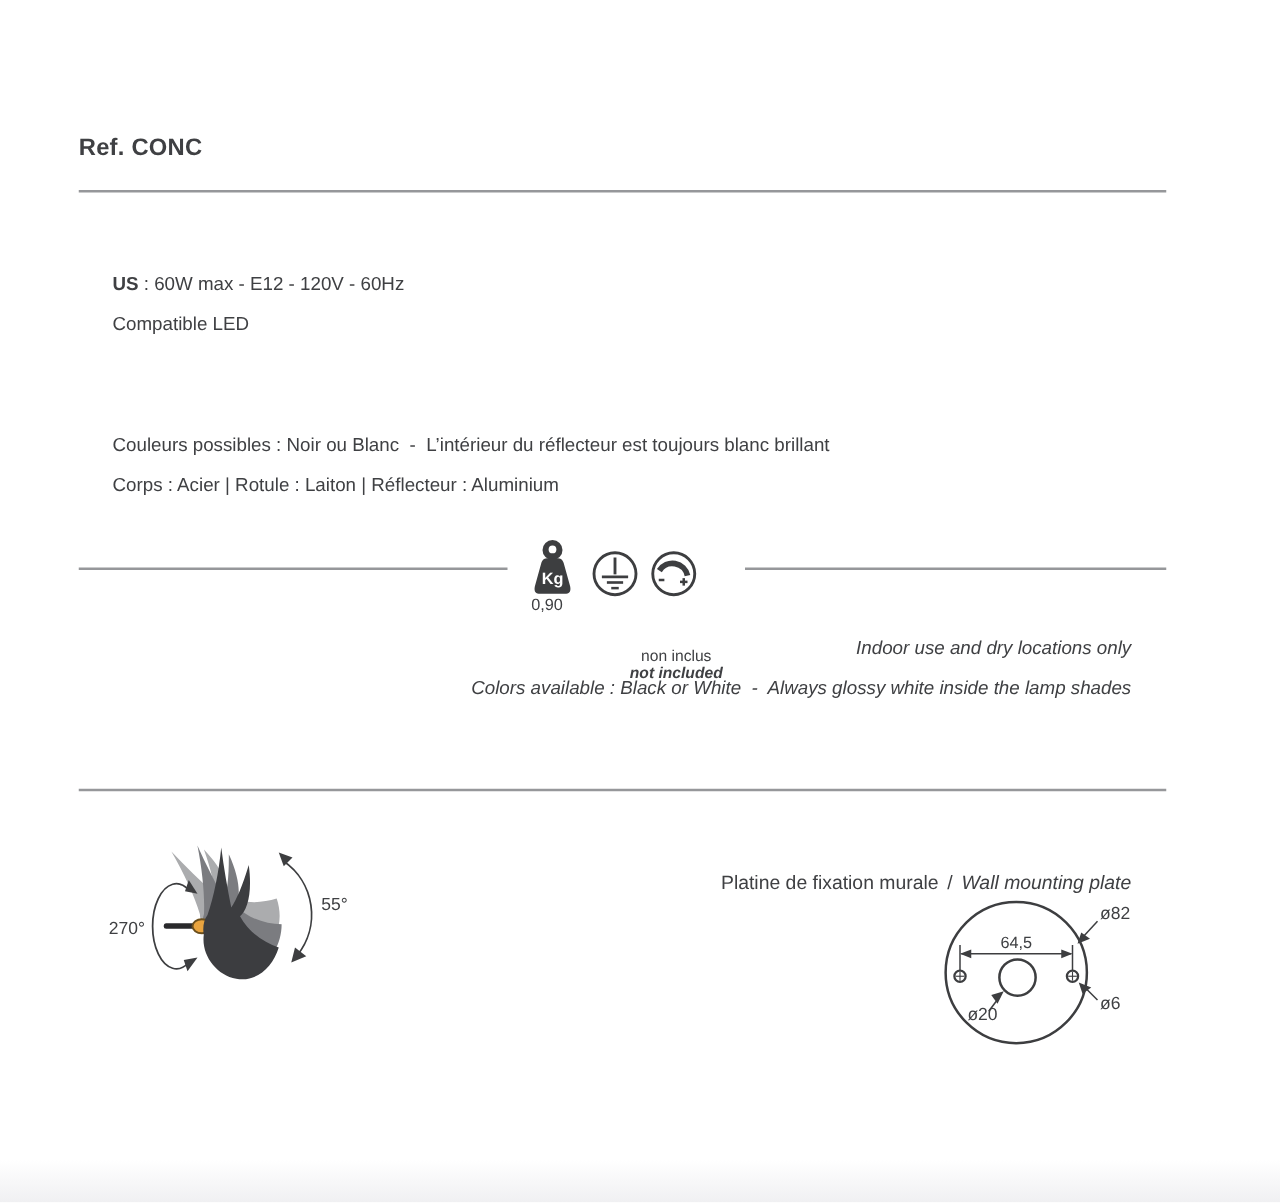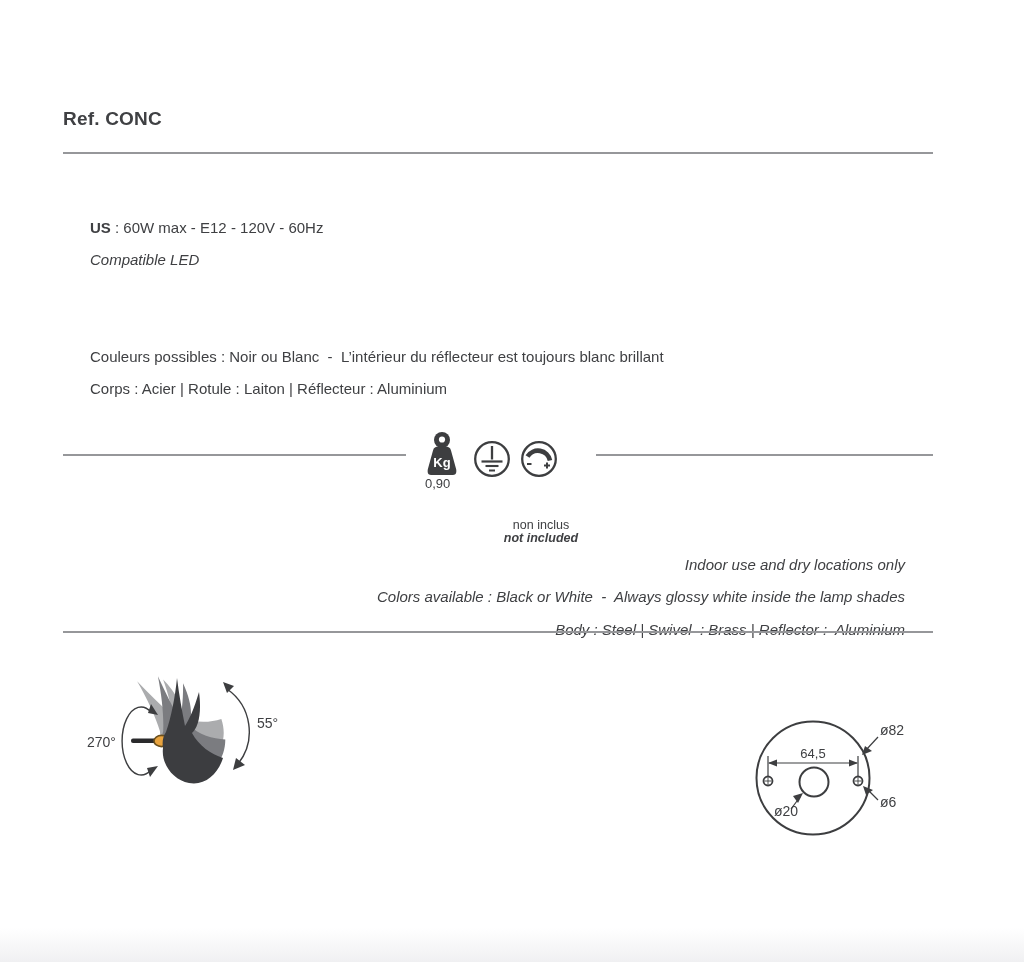--- a/index.html
+++ b/index.html
@@ -20,21 +20,21 @@
   }
   .abs{position:absolute;}
   .ref-title{left:63px; top:108px; font-size:19px; font-weight:700; letter-spacing:.2px;}
   .rule{position:absolute; height:2px; background:var(--rule);}
   .rule-1{left:63px; top:152px; width:870px;}
   .rule-mid-left{left:63px; top:454px; width:343px;}
   .rule-mid-right{left:596px; top:454px; width:337px;}
   .rule-3{left:63px; top:631px; width:870px;}
   .line{position:absolute; font-size:15px; white-space:pre; line-height:17px;}
   .line b{font-weight:700;}
-  .en{font-style:italic; right:119px; text-align:right;margin-top:46px;}
+  .en{font-style:italic; right:119px; text-align:right;}
   .weight-value{left:425px; top:476px; width:42px; text-align:left; font-size:13px;}
   .dim-caption{left:489px; top:476px; width:104px; text-align:center; font-size:12.5px; line-height:13px;margin-top:43px;}
   .dim-caption .en-cap{font-style:italic; display:block;font-weight:bold;}
   .plate-title{top:680px; right:119px; font-size:15.5px; white-space:pre;}
   .plate-title .sep{margin:0 7px;}
   .plate-title .it{font-style:italic;}
   
   svg{position:absolute; overflow:visible;}
   .icon-fill{fill:var(--icon);}
   .icon-stroke{stroke:var(--icon); fill:none;}
@@ -52,21 +52,21 @@
 </style>
 </head>
 <body>
 
 <div class="page">
 
   <div class="abs ref-title">Ref. CONC</div>
   <div class="rule rule-1"></div>
 
   <div class="line" style="left:90px; top:219px;text-align:right;"><b>US</b><span> : 60W max - E12 - 120V - 60Hz</span></div>
-  <div class="line" style="left:90px; top:251px;font-style:italic;"><b></b><span>Compatible LED</span></div>
+  <div class="line" style="left:90px; top:251px;"><b></b><span>Compatible LED</span></div>
 
   <div class="line" style="left:90px; top:348px;">Couleurs possibles : Noir ou Blanc  -  L’intérieur du réflecteur est toujours blanc brillant</div>
   <div class="line" style="left:90px; top:380px;">Corps : Acier | Rotule : Laiton | Réflecteur : Aluminium</div>
 
   <div class="rule rule-mid-left"></div>
   <div class="rule rule-mid-right"></div>
 
   <svg style="left:424px; top:429px;" width="36" height="50" viewBox="0 0 36 50">
     <circle class="icon-fill" cx="18" cy="11" r="8"></circle>
     <circle cx="18" cy="10.5" r="3.1" fill="#ffffff"></circle>
@@ -90,21 +90,20 @@
     <line class="icon-stroke" x1="24" y1="25.5" x2="30" y2="25.5" stroke-width="2"></line>
     <line class="icon-stroke" x1="27" y1="22.5" x2="27" y2="28.5" stroke-width="2"></line>
   </svg>
   <div class="abs dim-caption">
     <span>non inclus</span>
     <span class="en-cap">not included</span>
   </div>
 
   <div class="line en" style="top:510px;">Indoor use and dry locations only</div>
   <div class="line en" style="top:542px;">Colors available : Black or White  -  Always glossy white inside the lamp shades</div>
-  <div class="line en" style="top:575px;">Body : Steel | Swivel  : Brass | Reflector :  Aluminium</div>
 
   <div class="rule rule-3"></div>
 
   <svg style="left:85px; top:662px;" width="210" height="148" viewBox="0 0 210 148">
     <defs>
       <path id="shade" d="M92 16 C90 36 86 56 81 70 C78 74 77 80 78 86 C76 102 88 118 104 121 C120 124 133 112 138 96 C126 92 114 84 107 71 C113 66 117 52 114 30 C109 47 104 58 100 64 C97 49 94 32 92 16 Z"></path>
     </defs>
     <use href="#shade" class="shade-light" transform="rotate(-36 77 79)"></use>
     <use href="#shade" class="shade-mid" transform="rotate(-17 77 79)"></use>
     <rect class="rod" x="46" y="76.5" width="26" height="4.5" rx="2"></rect>
@@ -115,20 +114,23 @@
     <polygon class="art-fill" points="73,53 63,51 66,42"></polygon>
     <polygon class="art-fill" points="73,104 62,106 65,115"></polygon>
     <text class="dia-label" x="2" y="85">270°</text>
 
     <path class="art-stroke" d="M142 27 A52 52 0 0 1 153 102" stroke-width="1.4"></path>
     <polygon class="art-fill" points="138,20 149,24 142,31"></polygon>
     <polygon class="art-fill" points="148,108 151,96 160,103"></polygon>
     <text class="dia-label" x="172" y="66">55°</text>
   </svg>
 
+  <div class="abs plate-title">
+    <span>Platine de fixation murale</span><span class="sep">/</span><span class="it">Wall mounting plate</span>
+  </div>
 
   <svg style="left:745px; top:710px;" width="172" height="135" viewBox="0 0 172 135">
     <circle class="art-stroke" cx="68" cy="68" r="56.5" stroke-width="2"></circle>
 
     <line class="art-stroke" x1="23" y1="66" x2="23" y2="46" stroke-width="1.2"></line>
     <line class="art-stroke" x1="113" y1="66" x2="113" y2="46" stroke-width="1.2"></line>
 
     <line class="art-stroke" x1="24" y1="53" x2="112" y2="53" stroke-width="1.2"></line>
     <polygon class="art-fill" points="23,53 32,49.5 32,56.5"></polygon>
     <polygon class="art-fill" points="113,53 104,49.5 104,56.5"></polygon>

